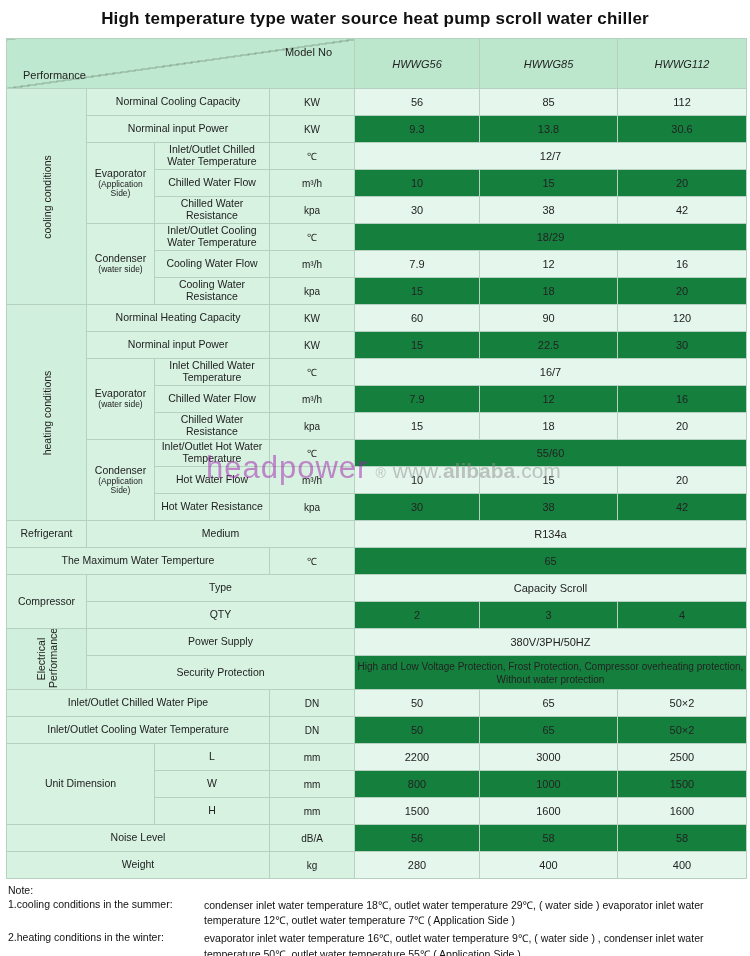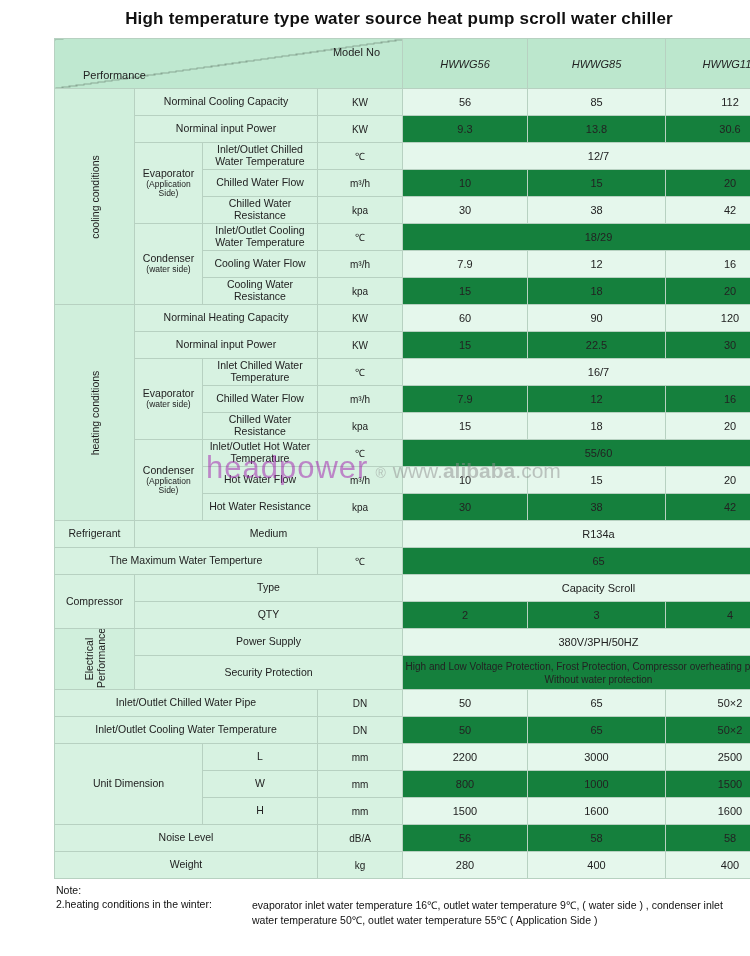--- a/index.html
+++ b/index.html
@@ -1,18 +1,18 @@
 <!DOCTYPE html>
 <html><head>
 <meta charset="utf-8">
 <style>
   * { box-sizing: border-box; }
   html, body { margin: 0; padding: 0; background: #ffffff; }
   body { width: 750px; height: 956px; font-family: "Liberation Sans", sans-serif; }
-  .page { position: relative; width: 750px; height: 956px; overflow: hidden; background: #fff; padding-left: 48px; }
+  .page { position: relative; width: 750px; height: 956px; overflow: hidden; background: #fff; }
 
   .title { height: 38px; display: flex; align-items: center; justify-content: center;
            font-size: 17px; font-weight: bold; color: #101010; letter-spacing: .2px; }
 
   table.spec { border-collapse: collapse; table-layout: fixed; width: 741px; margin-left: 6px;
                border: 1px solid #8ca699; }
   td, th { border: 1px solid #b7d1c1; padding: 1px 2px; text-align: center; vertical-align: middle;
            overflow: hidden; color: #222; }
   tr { height: 27px; }
   tr.hdr { height: 50px; }
@@ -28,21 +28,21 @@
   td.vgroup { background: #d0efdc; position: relative; padding: 0; }
   .vtext { position: absolute; top: 50%; left: 50%;
            transform: translate(-50%,-50%) rotate(-90deg);
            font-size: 10.5px; color: #222; text-align: center; line-height: 1.15; }
 
   td.diag { background: #bfe8d0; position: relative; padding: 0;
     background-image: linear-gradient(to bottom right,
       rgba(0,0,0,0) calc(50% - 0.6px), #88a794 calc(50% - 0.6px),
       #88a794 calc(50% + 0.6px), rgba(0,0,0,0) calc(50% + 0.6px)); }
   .diag-model { position: absolute; top: 7px; right: 22px; font-size: 11px; }
-  .diag-perf  { position: absolute; bottom: 7px; left: 28px; font-size: 11px; }
+  .diag-perf  { position: absolute; bottom: 7px; left: 16px; font-size: 11px; }
 
   .sub { font-size: 8.5px; line-height: 1.1; }
 
   .watermark { position: absolute; left: 206px; top: 450px; display: flex; align-items: baseline;
                gap: 7px; opacity: .5; pointer-events: none; white-space: nowrap; z-index: 5; }
   .wm-brand { font-size: 31px; font-weight: 400; color: #a21caf; letter-spacing: 1px; }
   .wm-reg { font-size: 14px; color: #8f8f8f; }
   .wm-url { font-size: 21px; color: #8f8f8f; }
   .wm-url b { font-weight: bold; }
 
@@ -292,19 +292,23 @@
 
   <div class="watermark">
     <span class="wm-brand">headpower</span>
     <span class="wm-reg">®</span>
     <span class="wm-url"><span>www.</span><b>alibaba</b><span>.com</span></span>
   </div>
 
   <div class="notes">
     <div class="note-head">Note:</div>
     <div class="note-row">
+      <div class="note-label">1.cooling conditions in the summer:</div>
+      <div class="note-text">condenser inlet water temperature 18℃, outlet water temperature 29℃, ( water side ) evaporator inlet water temperature 12℃, outlet water temperature 7℃ ( Application Side )</div>
+    </div>
+    <div class="note-row">
       <div class="note-label">2.heating conditions in the winter:</div>
       <div class="note-text">evaporator inlet water temperature 16℃, outlet water temperature 9℃, ( water side ) , condenser inlet water temperature 50℃, outlet water temperature 55℃ ( Application Side )</div>
     </div>
 
   </div>
 
 </div>
 
 </body></html>

